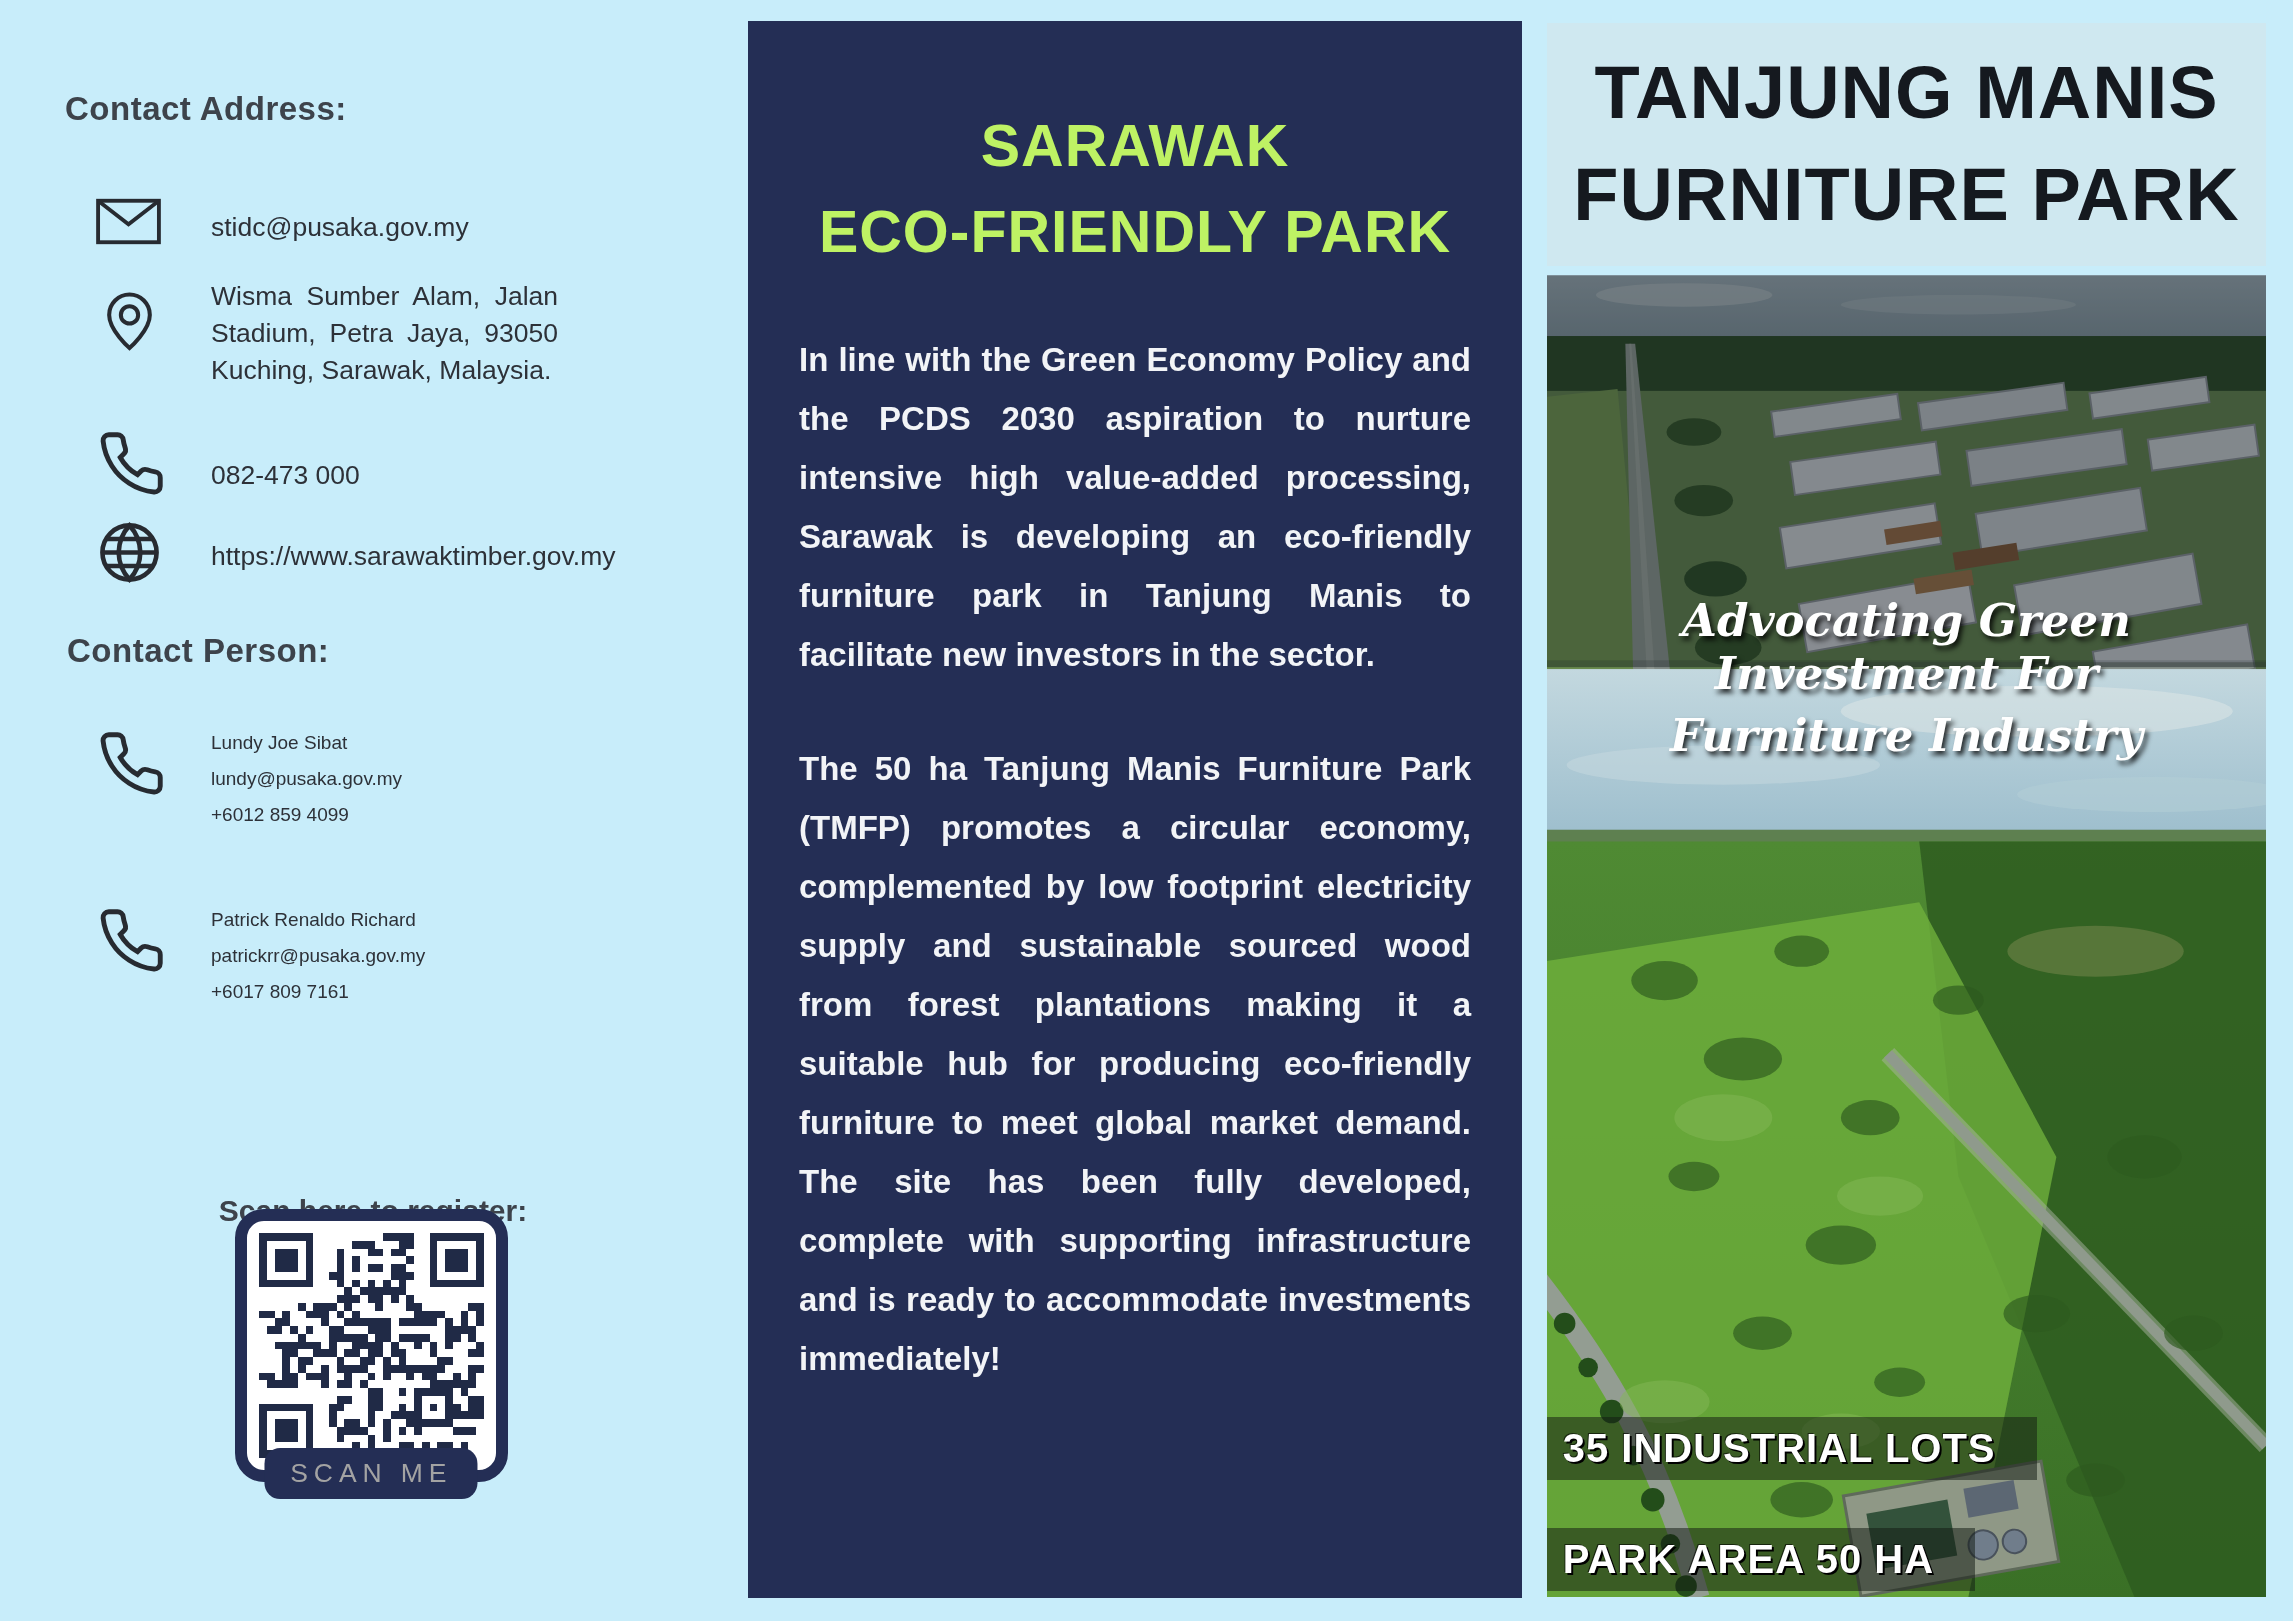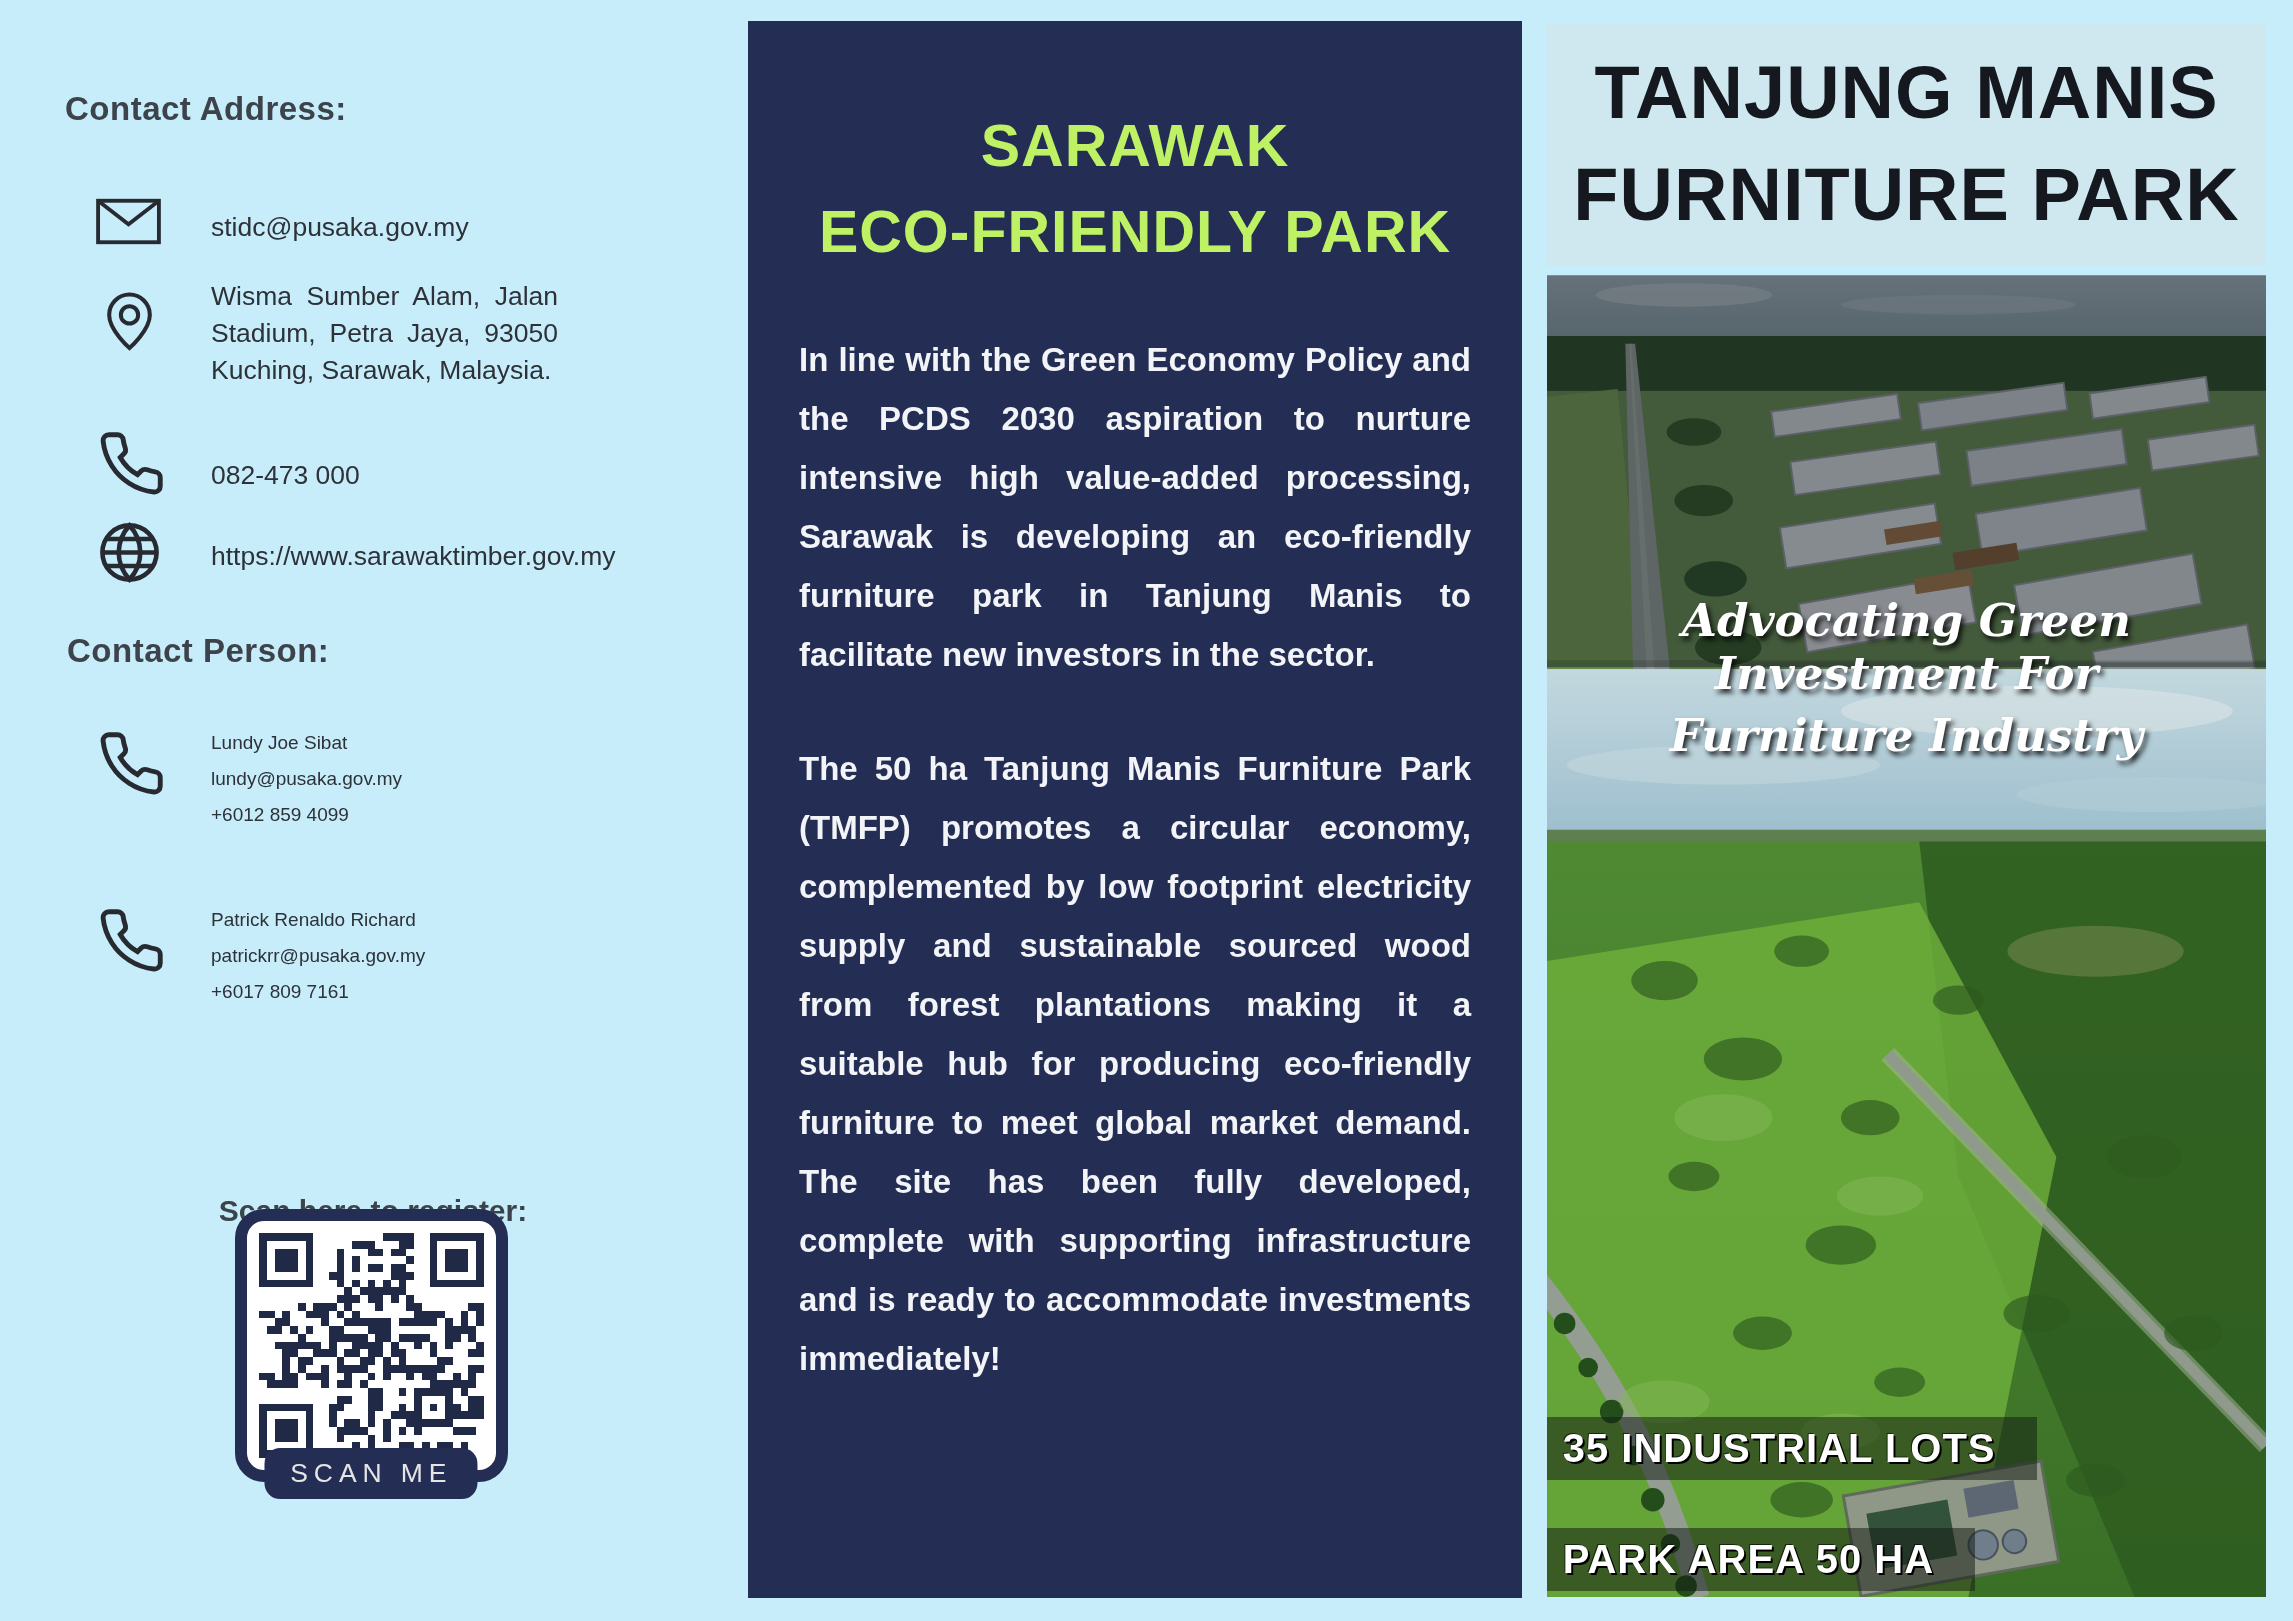--- a/index.html
+++ b/index.html
@@ -29,21 +29,21 @@
   .person1-icon{left:97px;top:729px;}
   .person1-block{left:211px;top:725px;}
   .person2-icon{left:97px;top:906px;}
   .person2-block{left:211px;top:902px;}
   .scan-heading{position:absolute;left:118px;top:1194px;width:510px;text-align:center;
                 font-size:30px;font-weight:700;color:#3d434b;}
   .qr-frame{position:absolute;left:235px;top:1209px;width:225px;height:225px;
             background:#ffffff;border:12.7px solid #242e55;border-radius:29px;padding:11.8px;}
   .qr-frame svg{display:block;}
   .scan-me{position:absolute;left:50%;bottom:-29px;transform:translateX(-50%);
-           background:#242e55;color:#e5e5e5;font-size:26.5px;letter-spacing:5.9px;
+           background:#242e55;color:#a3a3a3;font-size:26.5px;letter-spacing:5.9px;
            padding:9.8px 25.5px;border-radius:15.7px;white-space:nowrap;}
 
   
   .mid-panel{position:absolute;left:748px;top:20.6px;width:774px;height:1577px;
              background:#242e55;color:#f5f7f9;}
   .mid-inner{padding:82px 51px 0 51px;}
   .mid-title{text-align:center;font-size:59px;font-weight:700;line-height:86px;
              letter-spacing:1px;color:#bef264;}
   .mid-para{margin-top:55px;font-size:33px;font-weight:700;line-height:59px;
             text-align:justify;color:#f2f4f7;}

